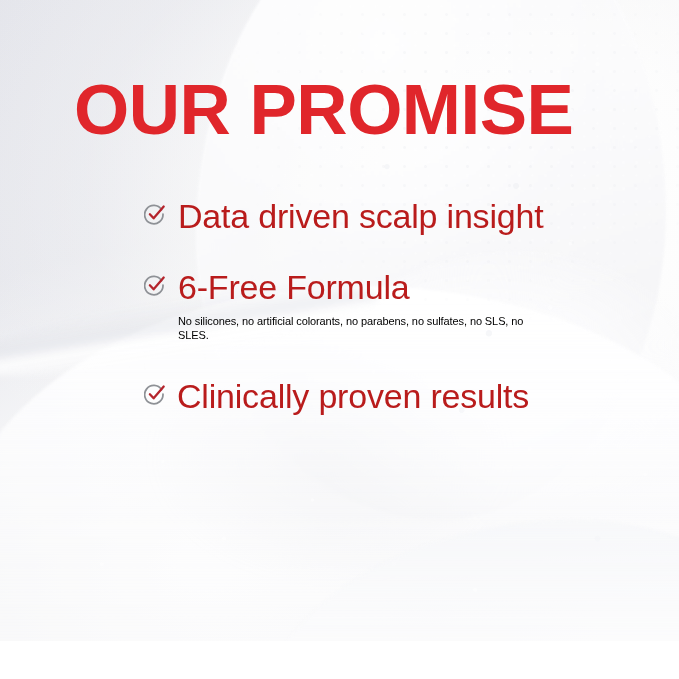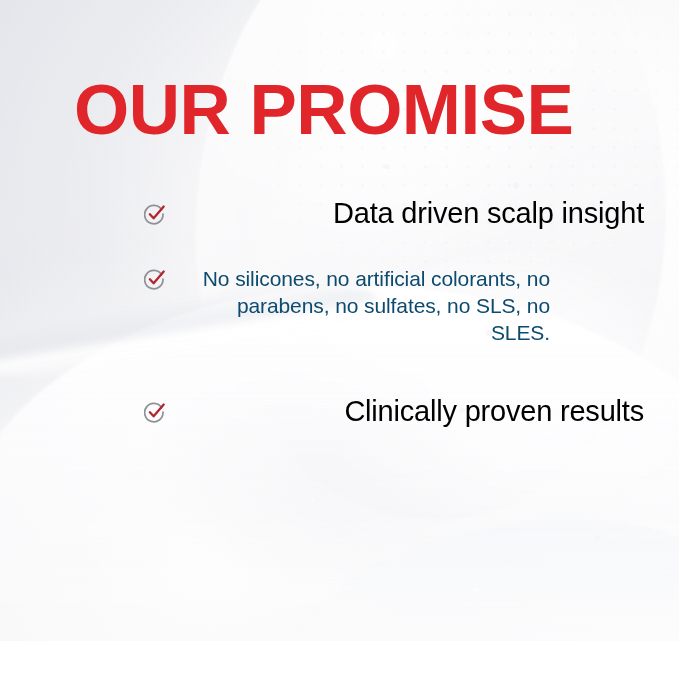--- a/index.html
+++ b/index.html
@@ -11,21 +11,20 @@
   body {
     font-family: "Liberation Sans", sans-serif;
   }
 
   .poster {
     position: relative;
     width: 679px;
     height: 641px;
     overflow: hidden;
     background: #e6e7ec;
-    text-align: right;
   }
 
   
   .bg-layer {
     position: absolute;
     inset: 0;
     pointer-events: none;
   }
 
   
@@ -190,46 +189,46 @@
     width: 500px;
   }
 
   .promise-item {
     display: flex;
     align-items: flex-start;
     gap: 12px;
   }
 
   .promise-item.gap-top { margin-top: 30px; }
-  .promise-item.gap-top-lg { margin-top: 47px; gap: 11px; }
+  .promise-item.gap-top-lg { margin-top: 34px; gap: 11px; }
 
   .check-icon {
     flex: 0 0 auto;
     width: 22px;
     height: 22px;
     margin-top: 7px;
     display: block;
   }
 
   .item-body { flex: 1 1 auto; min-width: 0; }
 
   .item-label {
-    font-size: 29px;
+    font-size: 34px;
     line-height: 1.22;
-    color: #000000;
+    color: #b91c1c;
     font-weight: normal;
     letter-spacing: -0.2px;
     white-space: nowrap;
   }
 
   .item-sub {
     margin-top: 5px;
-    font-size: 21px;
+    font-size: 11px;
     line-height: 1.28;
-    color: #0c4a6e;
+    color: #000000;
     letter-spacing: -0.1px;
     max-width: 372px;
   }
 </style>
 </head>
 <body>
 
 <div class="poster">
 
   <div class="bg-layer bg-base"></div>
@@ -259,20 +258,21 @@
           <div class="item-label">Data driven scalp insight</div>
         </div>
       </div>
 
       <div class="promise-item gap-top">
         <svg class="check-icon" viewBox="0 0 24 24">
           <path d="M19.2 7.4a10 10 0 1 0 1.5 4.6" fill="none" stroke="#8e9196" stroke-width="1.9" stroke-linecap="round"></path>
           <path d="M6.4 12.3l4.1 4.4L21.5 3.9" fill="none" stroke="#b4242c" stroke-width="2.5" stroke-linecap="round" stroke-linejoin="round"></path>
         </svg>
         <div class="item-body">
+          <div class="item-label">6-Free Formula</div>
           <div class="item-sub">No silicones, no artificial colorants, no parabens, no sulfates, no SLS, no SLES.</div>
         </div>
       </div>
 
       <div class="promise-item gap-top-lg">
         <svg class="check-icon" viewBox="0 0 24 24">
           <path d="M19.2 7.4a10 10 0 1 0 1.5 4.6" fill="none" stroke="#8e9196" stroke-width="1.9" stroke-linecap="round"></path>
           <path d="M6.4 12.3l4.1 4.4L21.5 3.9" fill="none" stroke="#b4242c" stroke-width="2.5" stroke-linecap="round" stroke-linejoin="round"></path>
         </svg>
         <div class="item-body">

